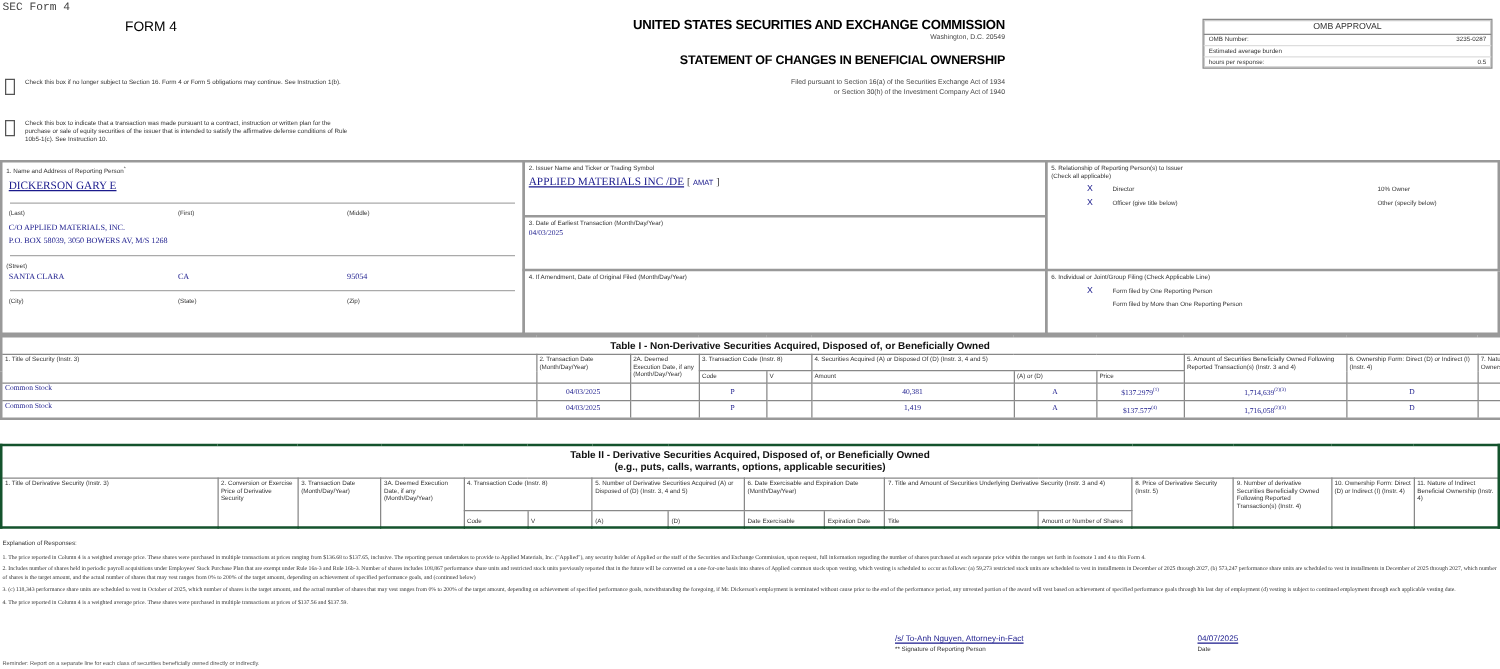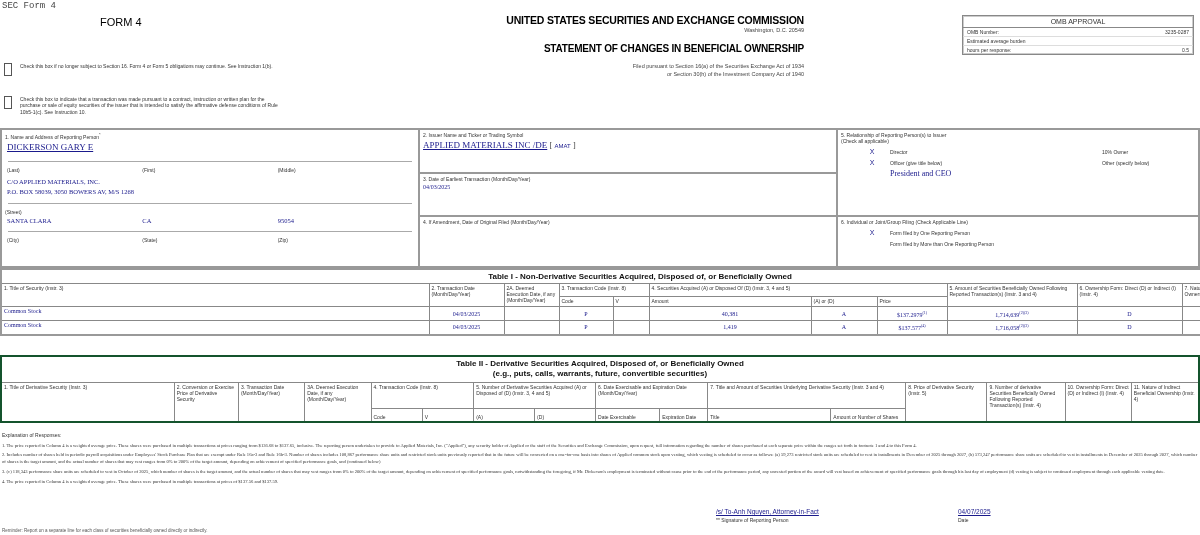--- a/index.html
+++ b/index.html
@@ -154,21 +154,20 @@
     <span class="t1">Director</span>
     <span style="width:12px"></span>
     <span>10% Owner</span>
   </div>
   <div class="relrow">
     <span class="x">X</span>
     <span class="t1">Officer (give title below)</span>
     <span style="width:12px"></span>
     <span>Other (specify below)</span>
   </div>
-  <div style="padding-left:52px;font-family:'Liberation Serif',serif;font-size:8px;color:#1a1a8c;margin-top:1px">President and CEO</div>
 </div>
 
 <div class="abs" id="sec6">
   <div class="lbl">6. Individual or Joint/Group Filing (Check Applicable Line)</div>
   <div class="relrow">
     <span class="x">X</span>
     <span>Form filed by One Reporting Person</span>
   </div>
   <div class="relrow">
     <span class="x"></span>
@@ -256,21 +255,21 @@
       <col style="width:70px">
     <col style="width:76px">
       <col style="width:73px">
       <col style="width:62px">
       <col style="width:63px">
   </colgroup>
   <tbody>
       <tr>
         <td colspan="16" class="tcap" style="line-height:1.3">
     <div>Table II - Derivative Securities Acquired, Disposed of, or Beneficially Owned</div>
-    <div>(e.g., puts, calls, warrants, future, convertible securities)</div>
+    <div>(e.g., puts, calls, warrants, options, applicable securities)</div>
   </td>
       </tr>
   <tr style="height:26px">
     <th rowspan="2">1. Title of Derivative Security (Instr. 3)</th>
     <th rowspan="2">2. Conversion or Exercise Price of Derivative Security</th>
     <th rowspan="2">3. Transaction Date (Month/Day/Year)</th>
     <th rowspan="2">3A. Deemed Execution Date, if any (Month/Day/Year)</th>
     <th colspan="2">4. Transaction Code (Instr. 8)</th>
     <th colspan="2">5. Number of Derivative Securities Acquired (A) or Disposed of (D) (Instr. 3, 4 and 5)</th>
     <th colspan="2">6. Date Exercisable and Expiration Date (Month/Day/Year)</th>

